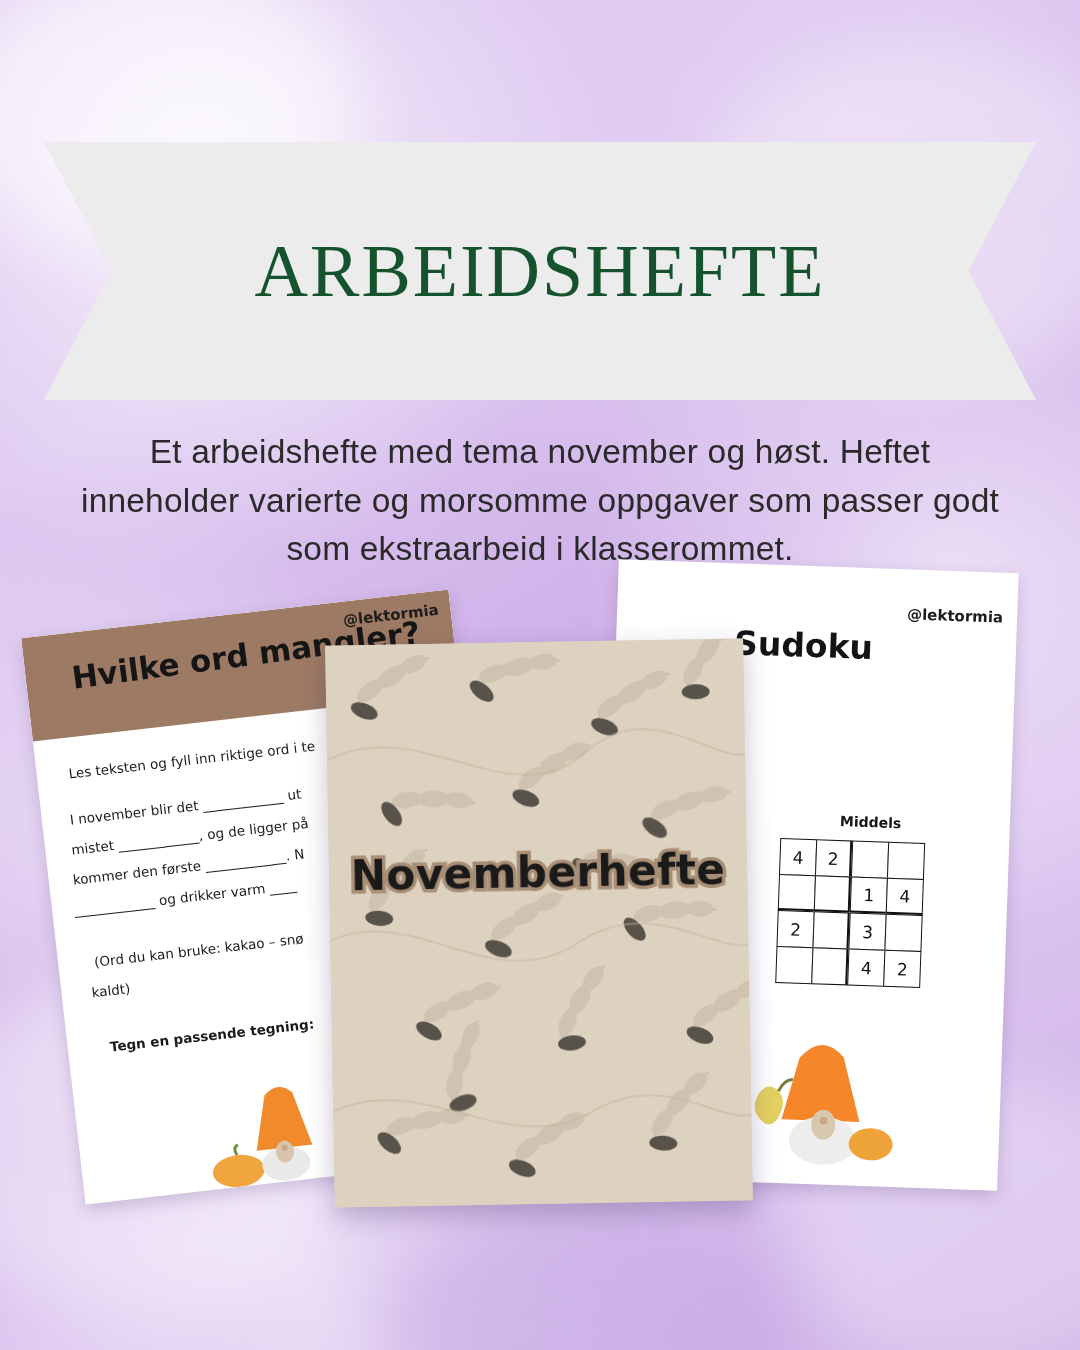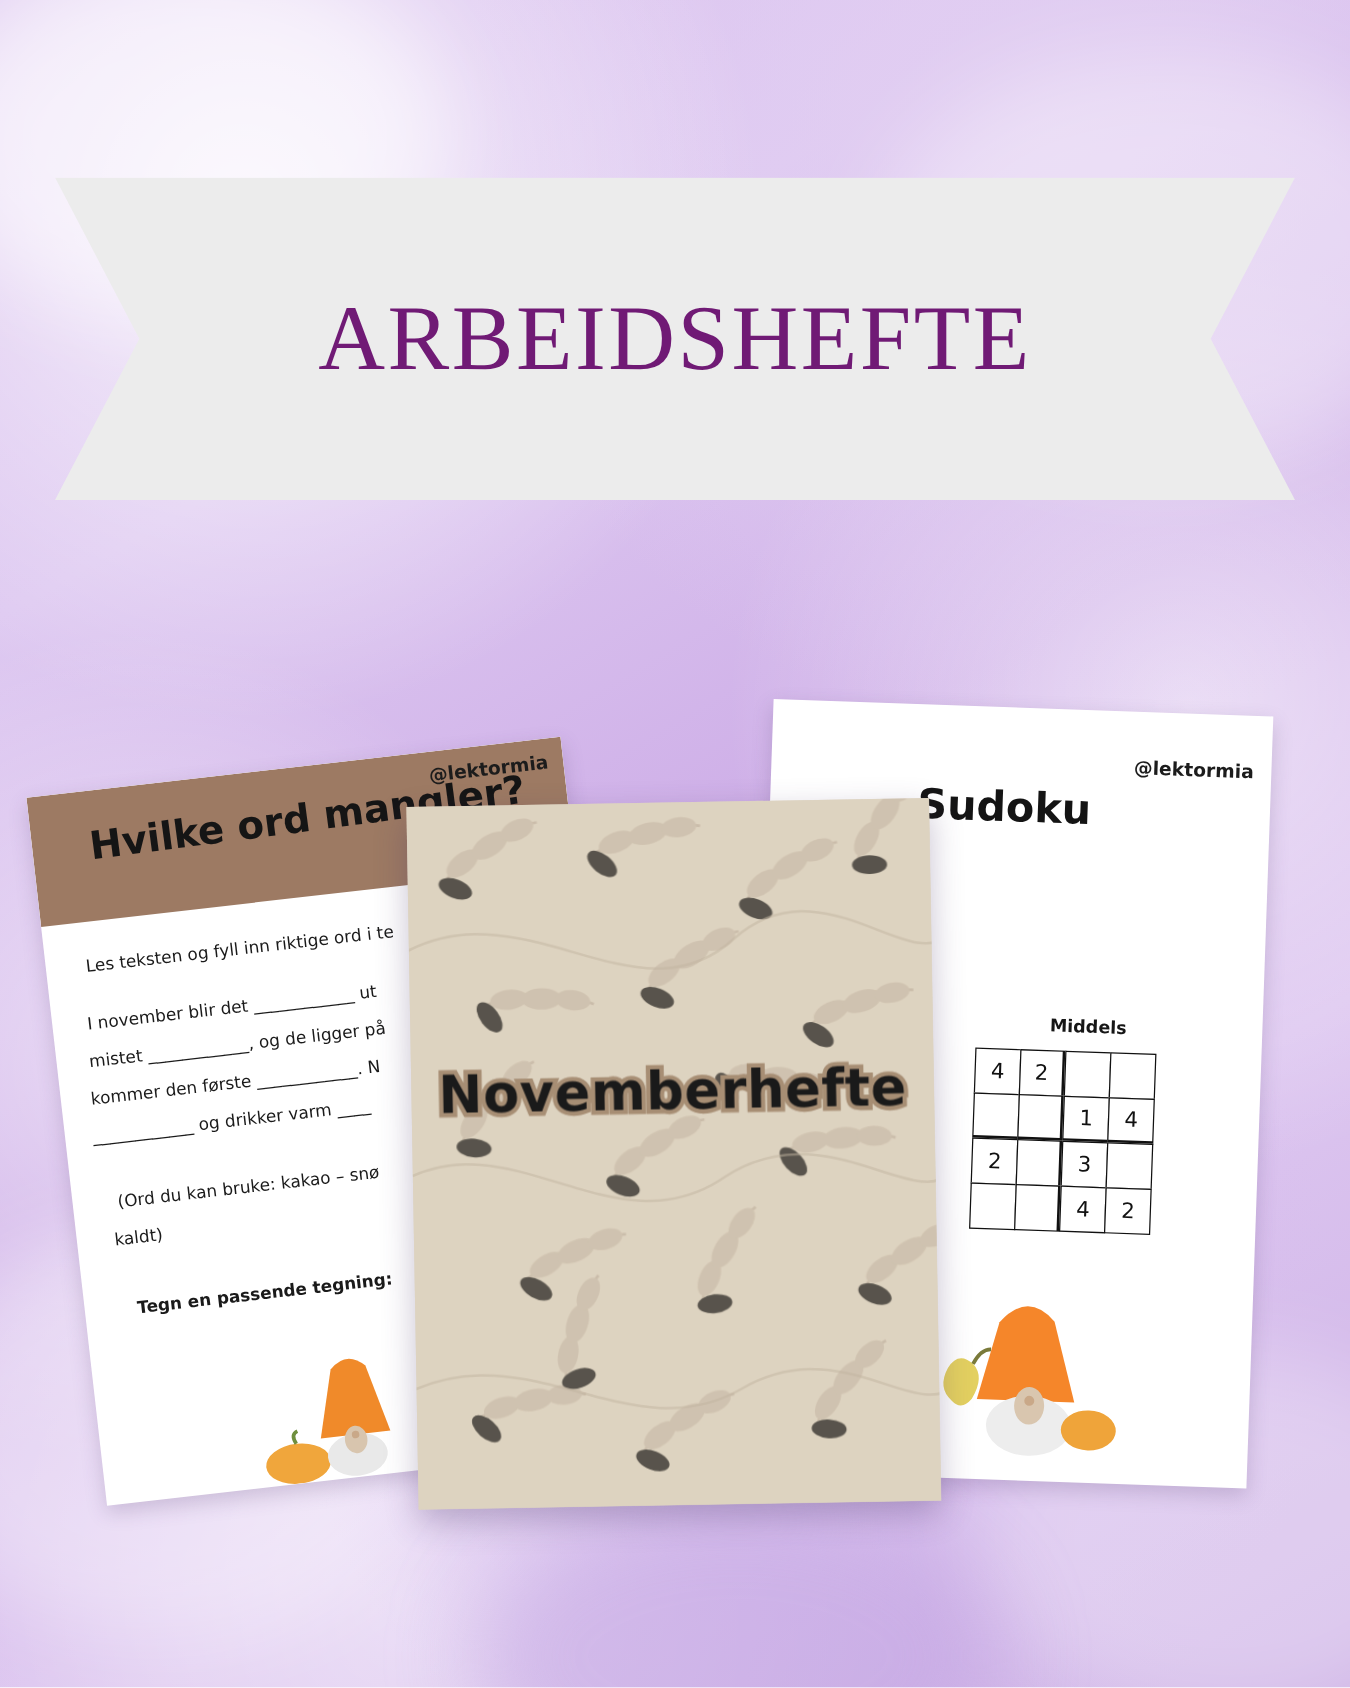--- a/index.html
+++ b/index.html
@@ -44,21 +44,21 @@
     -webkit-clip-path: polygon(0% 0%, 100% 0%, 100% 100%, 93.2% 50%, 100% 0.6%, 100% 100%, 0% 100%, 6.8% 50%);
     clip-path: polygon(0 0, 100% 0, 93.2% 50%, 100% 100%, 0 100%, 6.8% 50%);
     display: flex;
     align-items: center;
     justify-content: center;
   }
   .banner-title {
     font-family: "Liberation Serif", serif;
     font-size: 74px;
     letter-spacing: 2px;
-    color: #701a75;
+    color: #14532d;
     font-weight: 400;
   }
 
   
   .description {
     position: absolute;
     left: 72px;
     top: 428px;
     width: 936px;
     text-align: center;
@@ -204,20 +204,21 @@
   <div class="cloud" style="left:-60px; top:-40px; width:420px; height:300px; background:rgba(255,255,255,0.55);"></div>
   <div class="cloud" style="left:700px; top:40px; width:460px; height:330px; background:rgba(255,255,255,0.35);"></div>
   <div class="cloud" style="left:-80px; top:980px; width:430px; height:330px; background:rgba(255,255,255,0.38);"></div>
   <div class="cloud" style="left:780px; top:1080px; width:400px; height:300px; background:rgba(255,255,255,0.3);"></div>
   <div class="cloud" style="left:380px; top:1200px; width:420px; height:250px; background:rgba(190,160,225,0.45);"></div>
 
   <div class="banner">
     <div class="banner-title">ARBEIDSHEFTE</div>
   </div>
 
+  <div class="description">Et arbeidshefte med tema november og høst. Heftet inneholder varierte og morsomme oppgaver som passer godt som ekstraarbeid i klasserommet.</div>
 
   <div class="sheet" id="sheet-words">
     <div class="brown-band"></div>
     <div class="sheet-title">Hvilke ord mangler?</div>
     <div class="handle">@lektormia</div>
 
     <div class="wline" style="left:32px; top:132px;">Les teksten og fyll inn riktige ord i te</div>
     <div class="wline" style="left:28px; top:178px;">I november blir det ____________  ut</div>
     <div class="wline" style="left:26px; top:208px;">mistet ____________, og de ligger på</div>
     <div class="wline" style="left:24px; top:238px;">kommer den første ____________. N</div>

